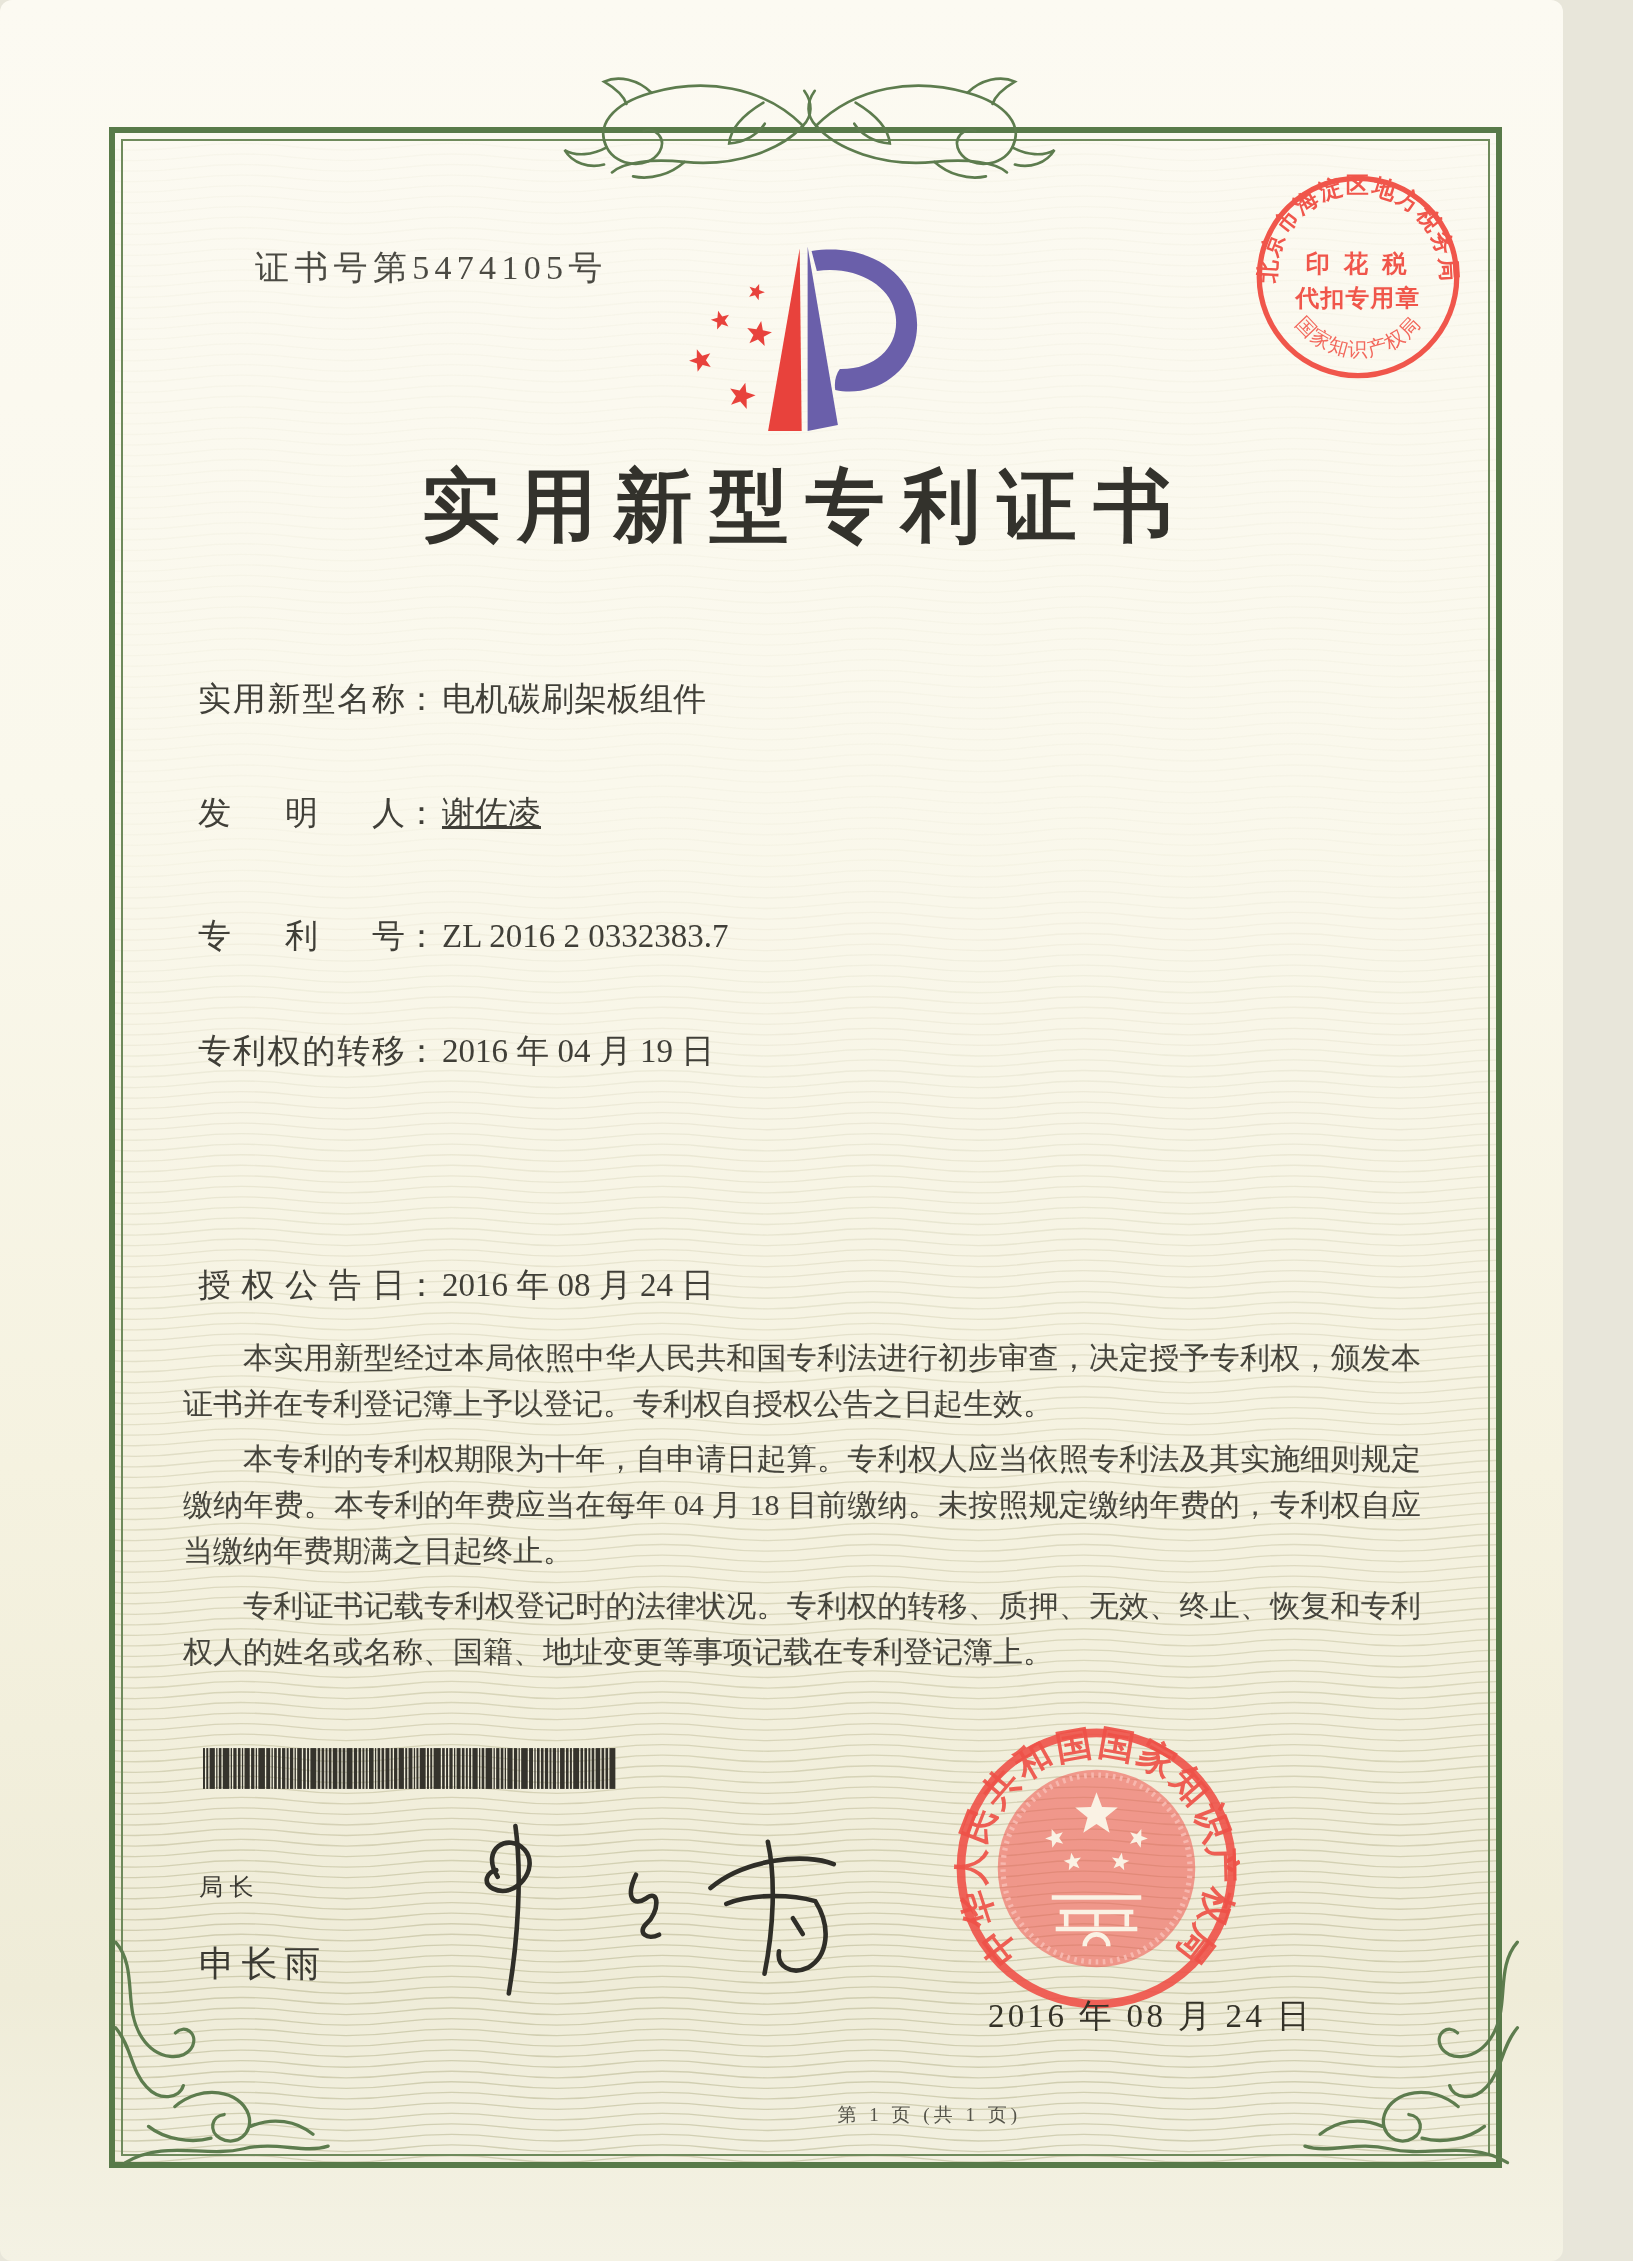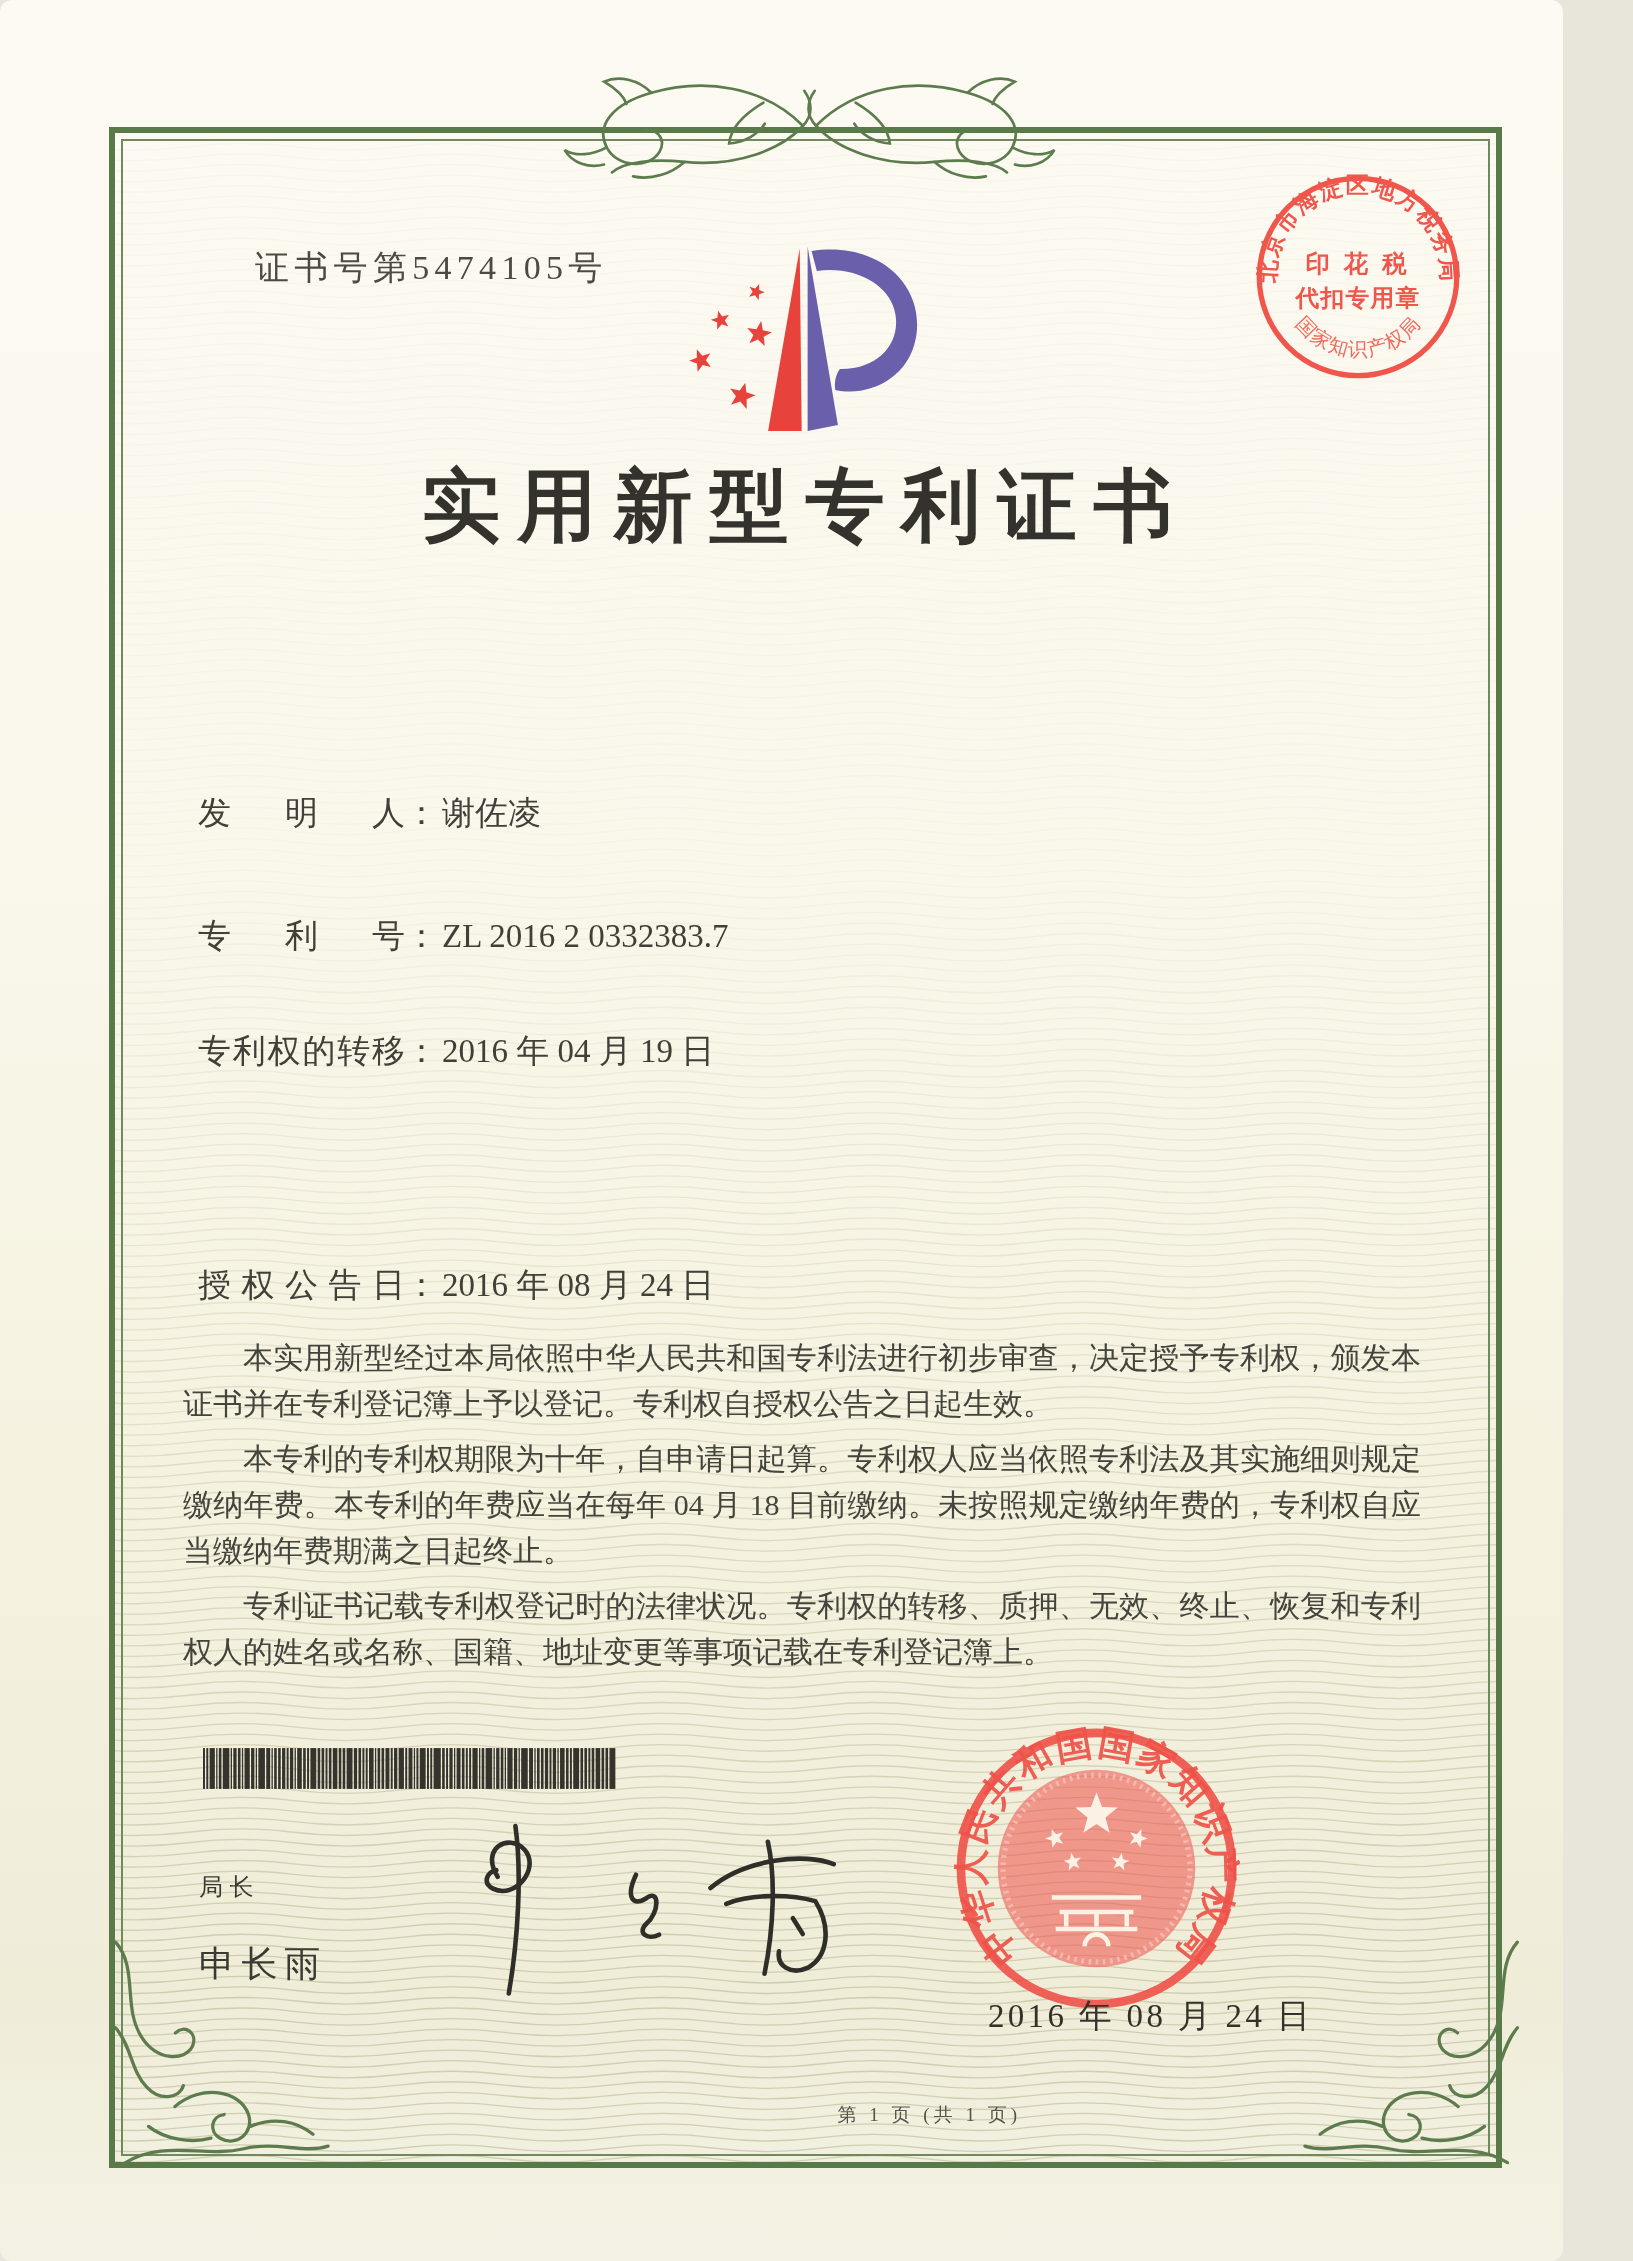--- a/index.html
+++ b/index.html
@@ -307,21 +307,24 @@
     <text font-size="35" font-weight="bold" fill="#f0564b" letter-spacing="3">
       <textPath href="#taxTop" startOffset="50%" text-anchor="middle">北京市海淀区地方税务局</textPath>
     </text>
     <text font-size="30" fill="#f2685c" letter-spacing="2">
       <textPath href="#taxBottom" startOffset="50%" text-anchor="middle">国家知识产权局</textPath>
     </text>
     <text x="158" y="150" text-anchor="middle" font-size="37" font-weight="bold" fill="#f0564b" letter-spacing="6">印 花 税</text>
     <text x="158" y="202" text-anchor="middle" font-size="36" font-weight="bold" fill="#f0564b" letter-spacing="2">代扣专用章</text>
   </svg>
 
-  <div class="field" style="top:791px;">
+  <div class="field" style="top:677px;">
+    <span class="flabel">实用新型名称</span><span class="fcolon">：</span><span class="fvalue">电机碳刷架板组件</span>
+  </div>
+  <div class="field" style="top:791px;text-decoration:underline;">
     <span class="flabel">发明人</span><span class="fcolon">：</span><span class="fvalue">谢佐凌</span>
   </div>
   <div class="field" style="top:914px;">
     <span class="flabel">专利号</span><span class="fcolon">：</span><span class="fvalue">ZL 2016 2 0332383.7</span>
   </div>
   <div class="field" style="top:1029px;">
     <span class="flabel">专利权的转移</span><span class="fcolon">：</span><span class="fvalue">2016 年 04 月 19 日</span>
   </div>
   <div class="field" style="top:1263px;">
     <span class="flabel">授权公告日</span><span class="fcolon">：</span><span class="fvalue">2016 年 08 月 24 日</span>

